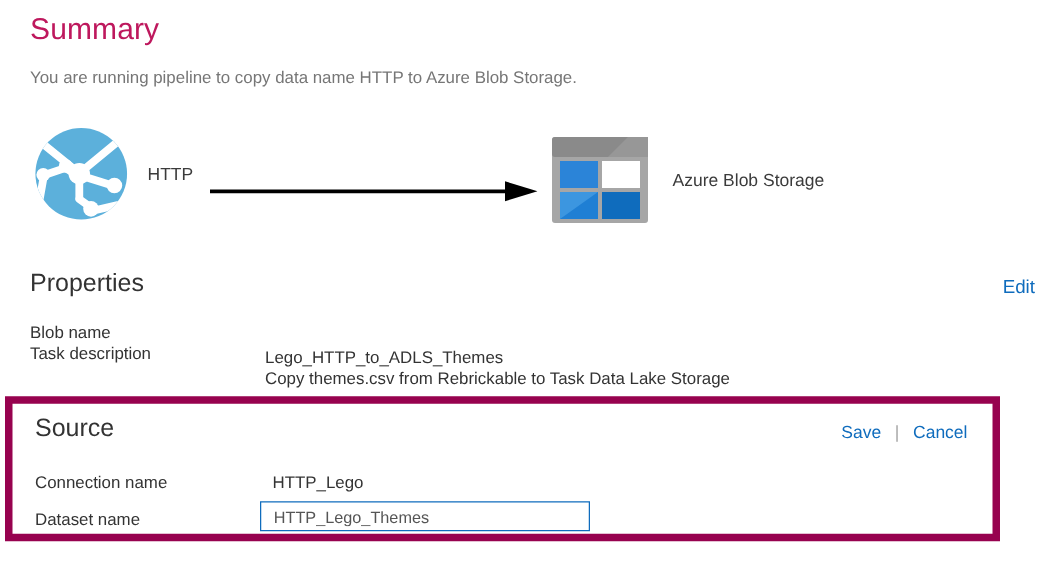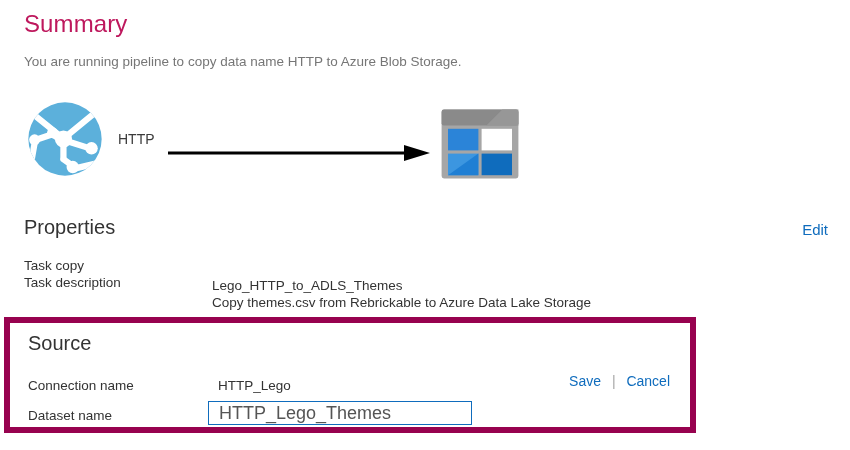--- a/index.html
+++ b/index.html
@@ -122,39 +122,38 @@
     font-size: 13.5px;
     color: #333333;
     margin-top: 20px;
   }
 
   
   #source-panel {
     position: absolute;
     left: 4px;
     top: 317px;
-    width: 692px;
+    width: 796px;
     height: 116px;
     border: 6px solid #97024f;
     background: #ffffff;
     box-sizing: border-box;
     padding-left: 12px;
   }
   #source-heading {
     position: absolute;
     left: 18px;
     top: 9px;
   }
   #source-actions {
     position: absolute;
     right: 20px;
     top: 14px;
     font-size: 14px;
     white-space: nowrap;
-    margin-top: 36px;
   }
   .action-link {
     color: #0f6cbd;
     cursor: pointer;
   }
   .action-sep {
     color: #a6a6a6;
     margin: 0 7px;
   }
 
@@ -185,21 +184,21 @@
   }
   #dataset-input {
     position: absolute;
     left: 198px;
     top: -4px;
     width: 264px;
     height: 24px;
     border: 1px solid #0f6cbd;
     background: #ffffff;
     font-family: "Liberation Sans", sans-serif;
-    font-size: 18px;
+    font-size: 13px;
     color: #555555;
     padding: 0 0 0 10px;
     box-sizing: border-box;
     outline: none;
   }
 </style>
 </head>
 <body>
 
 <div id="page-title">Summary</div>
@@ -252,36 +251,37 @@
         <rect x="2" y="2" width="96" height="86" rx="3" fill="#a6a6a6"></rect>
         <rect x="2" y="2" width="96" height="20" rx="3" fill="#8a8a8a"></rect>
         <rect x="10" y="26" width="38" height="27" fill="#2b84d8"></rect>
         <rect x="52" y="26" width="38" height="27" fill="#ffffff"></rect>
         <rect x="10" y="57" width="38" height="27" fill="#3c96e0"></rect>
         <polygon points="10,84 48,57 48,84" fill="#1f7fd4"></polygon>
         <rect x="52" y="57" width="38" height="27" fill="#0f6cbd"></rect>
         <polygon points="78,2 98,2 98,22 58,22" fill="#979797"></polygon>
       </svg>
     </span>
+    <span class="flow-label" id="blob-label">Azure Blob Storage</span>
   </div>
 
 </div>
 
 <div id="properties-section">
   <div class="section-heading" id="properties-heading">Properties</div>
   <div id="edit-link">Edit</div>
 
   <div class="prop-row" id="row-task-name">
-    <span class="prop-label">Task copy</span>
+    <span class="prop-label">Blob name</span>
     <span class="prop-value">Lego_HTTP_to_ADLS_Themes</span>
   </div>
 
   <div class="prop-row" id="row-task-desc">
     <span class="prop-label">Task description</span>
-    <span class="prop-value">Copy themes.csv from Rebrickable to Azure Data Lake Storage</span>
+    <span class="prop-value">Copy themes.csv from Rebrickable to Task Data Lake Storage</span>
   </div>
 </div>
 
 <div id="source-panel">
   <div class="section-heading" id="source-heading">Source</div>
 
   <div id="source-actions">
     <span class="action-link">Save</span>
     <span class="action-sep">|</span>
     <span class="action-link">Cancel</span>

